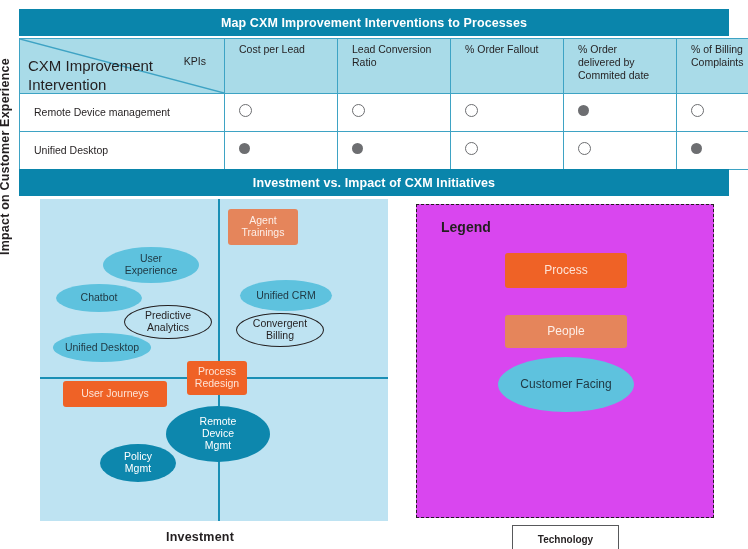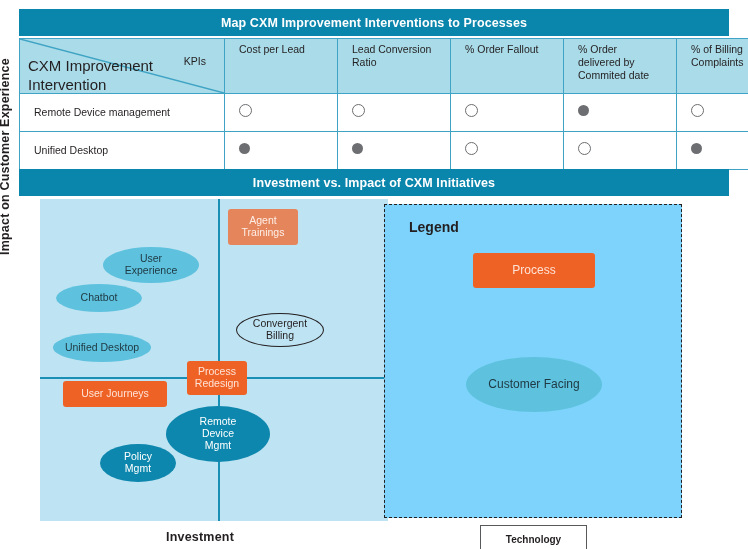--- a/index.html
+++ b/index.html
@@ -83,22 +83,22 @@
     box-sizing:border-box;
   }
   .node.cust{background:#5ec2de;color:#203a45;border-radius:50%;font-size:10.5px;}
   .node.net{background:#0d87ad;color:#ffffff;border-radius:50%;font-size:10.5px;}
   .node.process{background:#ef6226;color:#fde3d6;border-radius:3px;font-size:10.5px;}
   .node.people{background:#e5855b;color:#fdeee7;border-radius:3px;font-size:10.5px;}
   .node.tech{background:transparent;border:1.3px solid #231f20;border-radius:50%;color:#231f20;font-size:10.5px;}
 
   
   #legend{
-    position:absolute;left:384px;top:204px;width:298px;height:314px;
-    background:#7dd3fc;
+    position:absolute;left:416px;top:204px;width:298px;height:314px;
+    background:#d946ef;
     border:1.6px dashed #231f20;
     box-sizing:border-box;
   }
   #legend .lg-title{
     position:absolute;left:24px;top:14px;
     font-size:14px;font-weight:bold;
   }
   .lg-item{
     position:absolute;left:88px;
     display:flex;align-items:center;justify-content:center;
@@ -160,27 +160,30 @@
 
 <div class="ylabel">Impact on Customer Experience</div>
 <div class="xlabel">Investment</div>
 
 <div id="quad">
   <div class="axis-v"></div>
   <div class="axis-h"></div>
 
   <div class="node cust" style="left:63px;  top:48px;  width:96px;  height:36px;">User<br>Experience</div>
   <div class="node cust" style="left:16px;  top:85px;  width:86px;  height:28px;">Chatbot</div>
+  <div class="node tech" style="left:84px;  top:106px; width:88px;  height:34px;">Predictive<br>Analytics</div>
   <div class="node cust" style="left:13px;  top:134px; width:98px;  height:29px;">Unified Desktop</div>
   <div class="node people" style="left:151px; top:10px;  width:70px;  height:36px;margin-left:37px;">Agent<br>Trainings</div>
+  <div class="node cust" style="left:200px; top:81px;  width:92px;  height:31px;">Unified CRM</div>
   <div class="node tech" style="left:196px; top:114px; width:88px;  height:34px;">Convergent<br>Billing</div>
   <div class="node process" style="left:147px; top:162px; width:60px;  height:34px;">Process<br>Redesign</div>
   <div class="node process" style="left:23px;  top:182px; width:104px;  height:26px;">User Journeys</div>
   <div class="node net" style="left:126px; top:207px; width:104px; height:56px;">Remote<br>Device<br>Mgmt</div>
   <div class="node net" style="left:60px;  top:245px; width:76px;  height:38px;">Policy<br>Mgmt</div>
 </div>
 
 <div id="legend">
   <div class="lg-title">Legend</div>
   <div class="lg-item lg-process">Process</div>
+  <div class="lg-item lg-people">People</div>
   <div class="lg-item lg-cust">Customer Facing</div>
   <div class="lg-item lg-tech">Technology</div>
 </div>
 
 </body></html>

